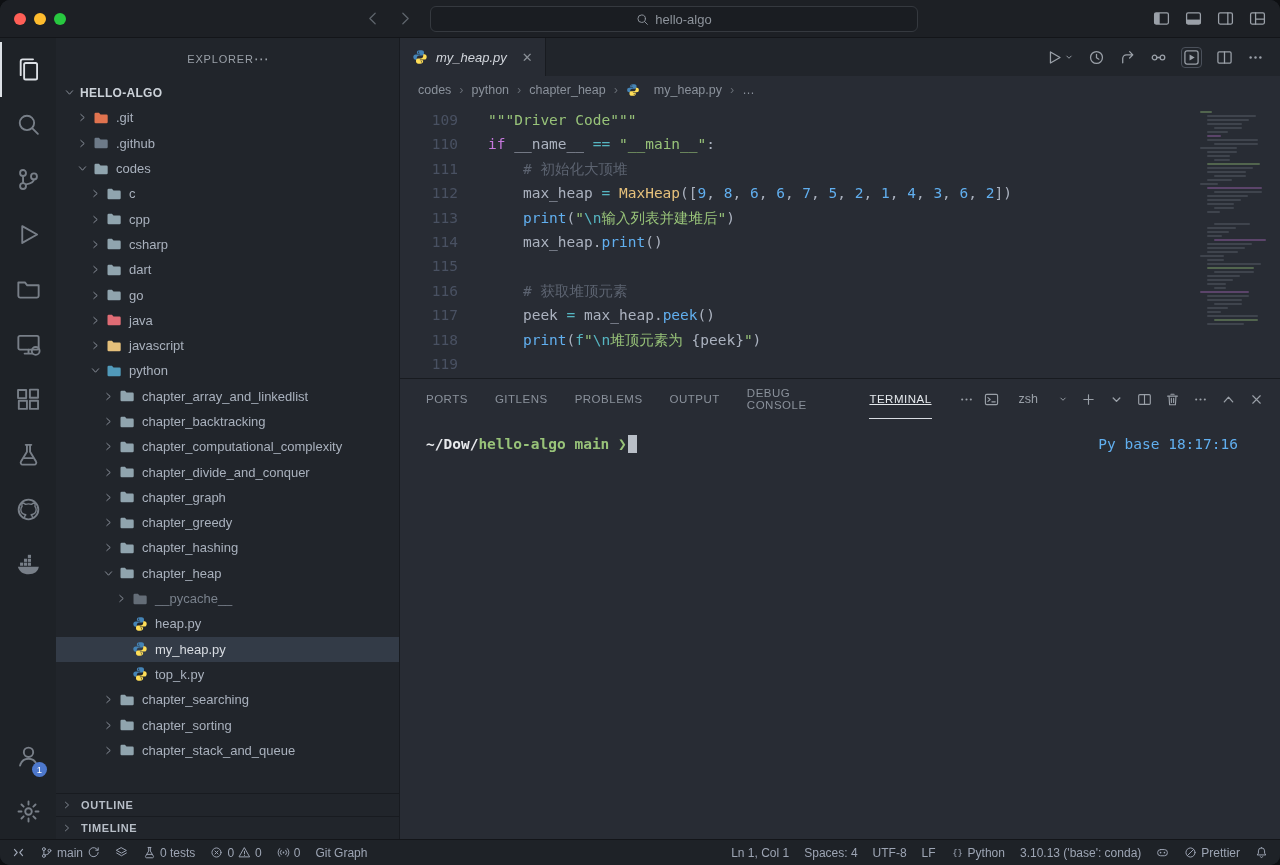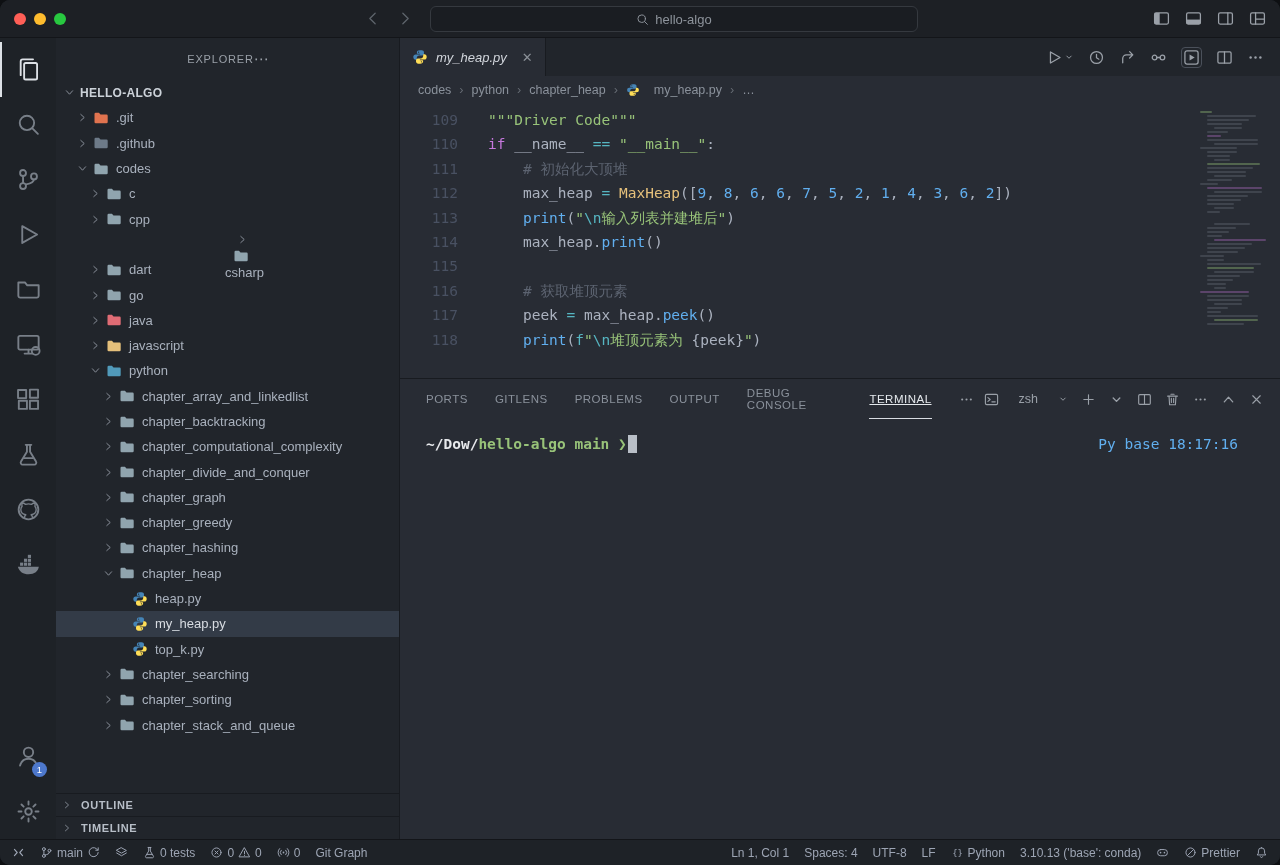--- a/index.html
+++ b/index.html
@@ -346,21 +346,21 @@
                 <path d="M5.5 3.5L10.5 8l-5 4.5"></path>
               </svg>
             </span>
             <span class="ic ficon" style="color: rgb(144, 164, 174);">
               <svg viewBox="0 0 16 16" fill="none" stroke="currentColor" stroke-width="1.2" stroke-linecap="round" stroke-linejoin="round">
                 <path d="M1.5 4a1.2 1.2 0 0 1 1.2-1.2h3.2l1.6 1.7h6a1.2 1.2 0 0 1 1.2 1.2V12a1.2 1.2 0 0 1-1.2 1.2H2.7A1.2 1.2 0 0 1 1.5 12z" fill="currentColor" stroke="none"></path>
               </svg>
             </span>
             <span class="tlabel">cpp</span>
           </div>
-          <div class="tree-row" style="padding-left: 34px; flex-direction: column;">
+          <div class="tree-row" style="padding-left: 34px;">
             <span class="chev">
               <svg viewBox="0 0 16 16" fill="none" stroke="currentColor" stroke-width="1.4" stroke-linecap="round" stroke-linejoin="round">
                 <path d="M5.5 3.5L10.5 8l-5 4.5"></path>
               </svg>
             </span>
             <span class="ic ficon" style="color: rgb(144, 164, 174);">
               <svg viewBox="0 0 16 16" fill="none" stroke="currentColor" stroke-width="1.2" stroke-linecap="round" stroke-linejoin="round">
                 <path d="M1.5 4a1.2 1.2 0 0 1 1.2-1.2h3.2l1.6 1.7h6a1.2 1.2 0 0 1 1.2 1.2V12a1.2 1.2 0 0 1-1.2 1.2H2.7A1.2 1.2 0 0 1 1.5 12z" fill="currentColor" stroke="none"></path>
               </svg>
             </span>
@@ -527,20 +527,33 @@
               <svg viewBox="0 0 16 16" fill="none" stroke="currentColor" stroke-width="1.4" stroke-linecap="round" stroke-linejoin="round">
                 <path d="M3.5 5.5L8 10.5l4.5-5"></path>
               </svg>
             </span>
             <span class="ic ficon" style="color: rgb(144, 164, 174);">
               <svg viewBox="0 0 16 16" fill="none" stroke="currentColor" stroke-width="1.2" stroke-linecap="round" stroke-linejoin="round">
                 <path d="M1.5 4a1.2 1.2 0 0 1 1.2-1.2h3.2l1.6 1.7h6a1.2 1.2 0 0 1 1.2 1.2V12a1.2 1.2 0 0 1-1.2 1.2H2.7A1.2 1.2 0 0 1 1.5 12z" fill="currentColor" stroke="none"></path>
               </svg>
             </span>
             <span class="tlabel">chapter_heap</span>
+          </div>
+          <div class="tree-row dim" style="padding-left: 60px;">
+            <span class="chev">
+              <svg viewBox="0 0 16 16" fill="none" stroke="currentColor" stroke-width="1.4" stroke-linecap="round" stroke-linejoin="round">
+                <path d="M5.5 3.5L10.5 8l-5 4.5"></path>
+              </svg>
+            </span>
+            <span class="ic ficon" style="color: rgb(100, 109, 119);">
+              <svg viewBox="0 0 16 16" fill="none" stroke="currentColor" stroke-width="1.2" stroke-linecap="round" stroke-linejoin="round">
+                <path d="M1.5 4a1.2 1.2 0 0 1 1.2-1.2h3.2l1.6 1.7h6a1.2 1.2 0 0 1 1.2 1.2V12a1.2 1.2 0 0 1-1.2 1.2H2.7A1.2 1.2 0 0 1 1.5 12z" fill="currentColor" stroke="none"></path>
+              </svg>
+            </span>
+            <span class="tlabel">__pycache__</span>
           </div>
           <div class="tree-row" style="padding-left: 60px;">
             <span class="chev"></span>
             <span class="ic ficon">
               <svg viewBox="0 0 16 16">
                 <path d="M7.9 1.3c-2.1 0-3 .9-3 2.1v1.4h3.2v.7H3.6c-1.3 0-2.3 1-2.3 2.6s1 2.6 2.3 2.6h1.2V8.9c0-1.3 1.1-2.4 2.4-2.4h3c1 0 1.8-.8 1.8-1.9V3.4c0-1.2-1-2.1-2.3-2.1zM6.6 2.6a.6.6 0 1 1 0 1.2.6.6 0 0 1 0-1.2z" fill="#4584b6"></path>
                 <path d="M8.1 14.7c2.1 0 3-.9 3-2.1v-1.4H7.9v-.7h4.5c1.3 0 2.3-1 2.3-2.6s-1-2.6-2.3-2.6h-1.2v1.8c0 1.3-1.1 2.4-2.4 2.4h-3c-1 0-1.8.8-1.8 1.9v1.2c0 1.2 1 2.1 2.3 2.1zm1.3-1.3a.6.6 0 1 1 0-1.2.6.6 0 0 1 0 1.2z" fill="#ffde57"></path>
               </svg>
             </span>
             <span class="tlabel">heap.py</span>
@@ -735,20 +748,21 @@
             <div class="line"><span class="ln">109</span><span class="lc"><span class="tok-str">"""Driver Code"""</span></span></div>
             <div class="line"><span class="ln">110</span><span class="lc"><span class="tok-kw">if </span><span class="tok-def">__name__ </span><span class="tok-op">== </span><span class="tok-str">"__main__"</span><span class="tok-def">:</span></span></div>
             <div class="line"><span class="ln">111</span><span class="lc"><span class="tok-cmt">    # 初始化大顶堆</span></span></div>
             <div class="line"><span class="ln">112</span><span class="lc"><span class="tok-def">    max_heap </span><span class="tok-op">= </span><span class="tok-cls">MaxHeap</span><span class="tok-def">([</span><span class="tok-num">9</span><span class="tok-def">, </span><span class="tok-num">8</span><span class="tok-def">, </span><span class="tok-num">6</span><span class="tok-def">, </span><span class="tok-num">6</span><span class="tok-def">, </span><span class="tok-num">7</span><span class="tok-def">, </span><span class="tok-num">5</span><span class="tok-def">, </span><span class="tok-num">2</span><span class="tok-def">, </span><span class="tok-num">1</span><span class="tok-def">, </span><span class="tok-num">4</span><span class="tok-def">, </span><span class="tok-num">3</span><span class="tok-def">, </span><span class="tok-num">6</span><span class="tok-def">, </span><span class="tok-num">2</span><span class="tok-def">])</span></span></div>
             <div class="line"><span class="ln">113</span><span class="lc"><span class="tok-def">    </span><span class="tok-fn">print</span><span class="tok-def">(</span><span class="tok-str">"</span><span class="tok-esc">\n</span><span class="tok-str">输入列表并建堆后</span><span class="tok-str">"</span><span class="tok-def">)</span></span></div>
             <div class="line"><span class="ln">114</span><span class="lc"><span class="tok-def">    max_heap.</span><span class="tok-fn">print</span><span class="tok-def">()</span></span></div>
             <div class="line"><span class="ln">115</span><span class="lc"></span></div>
             <div class="line"><span class="ln">116</span><span class="lc"><span class="tok-cmt">    # 获取堆顶元素</span></span></div>
             <div class="line"><span class="ln">117</span><span class="lc"><span class="tok-def">    peek </span><span class="tok-op">= </span><span class="tok-def">max_heap.</span><span class="tok-fn">peek</span><span class="tok-def">()</span></span></div>
             <div class="line"><span class="ln">118</span><span class="lc"><span class="tok-def">    </span><span class="tok-fn">print</span><span class="tok-def">(</span><span class="tok-esc">f</span><span class="tok-str">"</span><span class="tok-esc">\n</span><span class="tok-str">堆顶元素为 </span><span class="tok-def">{peek}</span><span class="tok-str">"</span><span class="tok-def">)</span></span></div>
+            <div class="line"><span class="ln">119</span><span class="lc"></span></div>
           </div>
         <div class="minimap" id="minimap">
             <div class="mm-line" style="width: 12px; margin-left: 0px; background: rgba(152, 195, 121, 0.38);"></div>
             <div class="mm-line" style="width: 49px; margin-left: 7px; background: rgba(170, 180, 195, 0.18);"></div>
             <div class="mm-line" style="width: 42px; margin-left: 7px; background: rgba(170, 180, 195, 0.18);"></div>
             <div class="mm-line" style="width: 35px; margin-left: 7px; background: rgba(170, 180, 195, 0.18);"></div>
             <div class="mm-line" style="width: 28px; margin-left: 14px; background: rgba(170, 180, 195, 0.18);"></div>
             <div class="mm-line" style="width: 21px; margin-left: 7px; background: rgba(170, 180, 195, 0.18);"></div>
             <div class="mm-line" style="width: 14px; margin-left: 7px; background: rgba(198, 120, 221, 0.32);"></div>
             <div class="mm-line" style="width: 51px; margin-left: 7px; background: rgba(170, 180, 195, 0.18);"></div>

